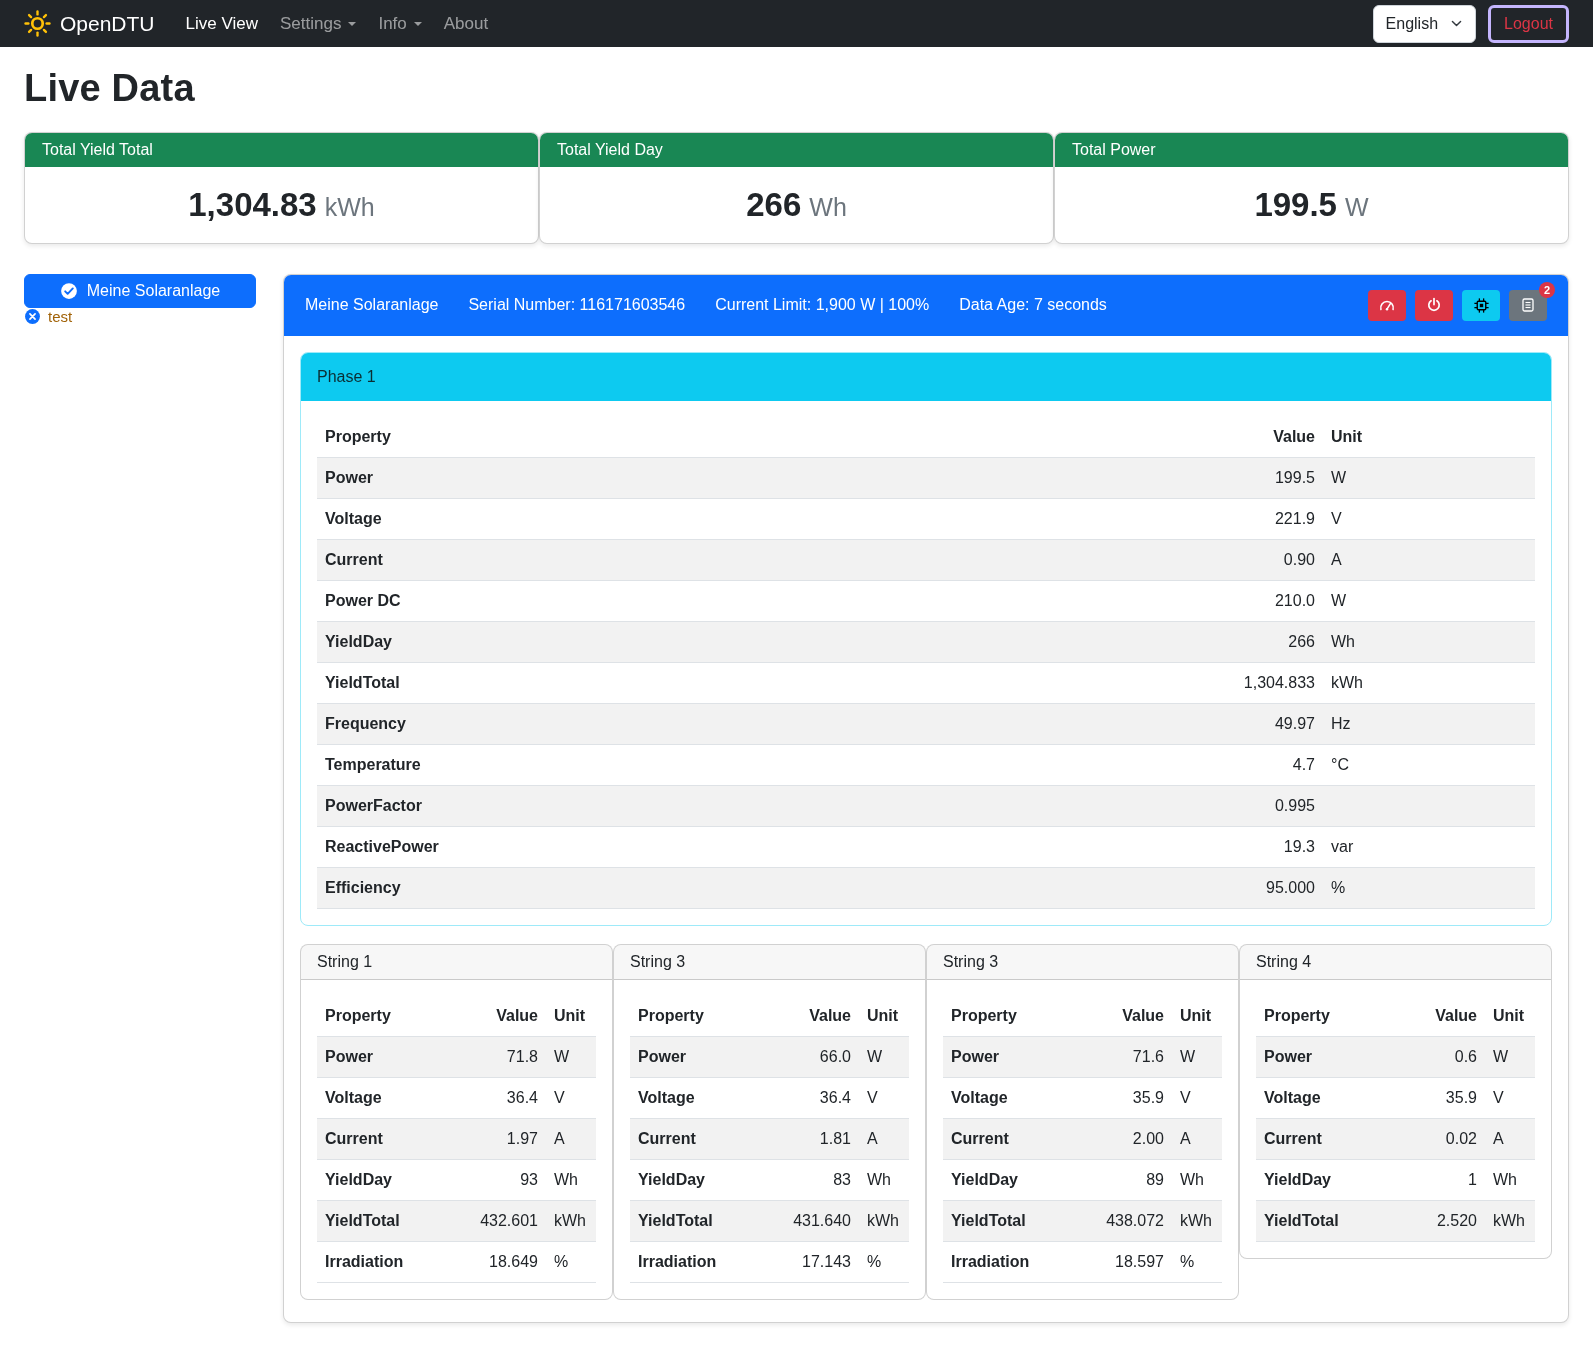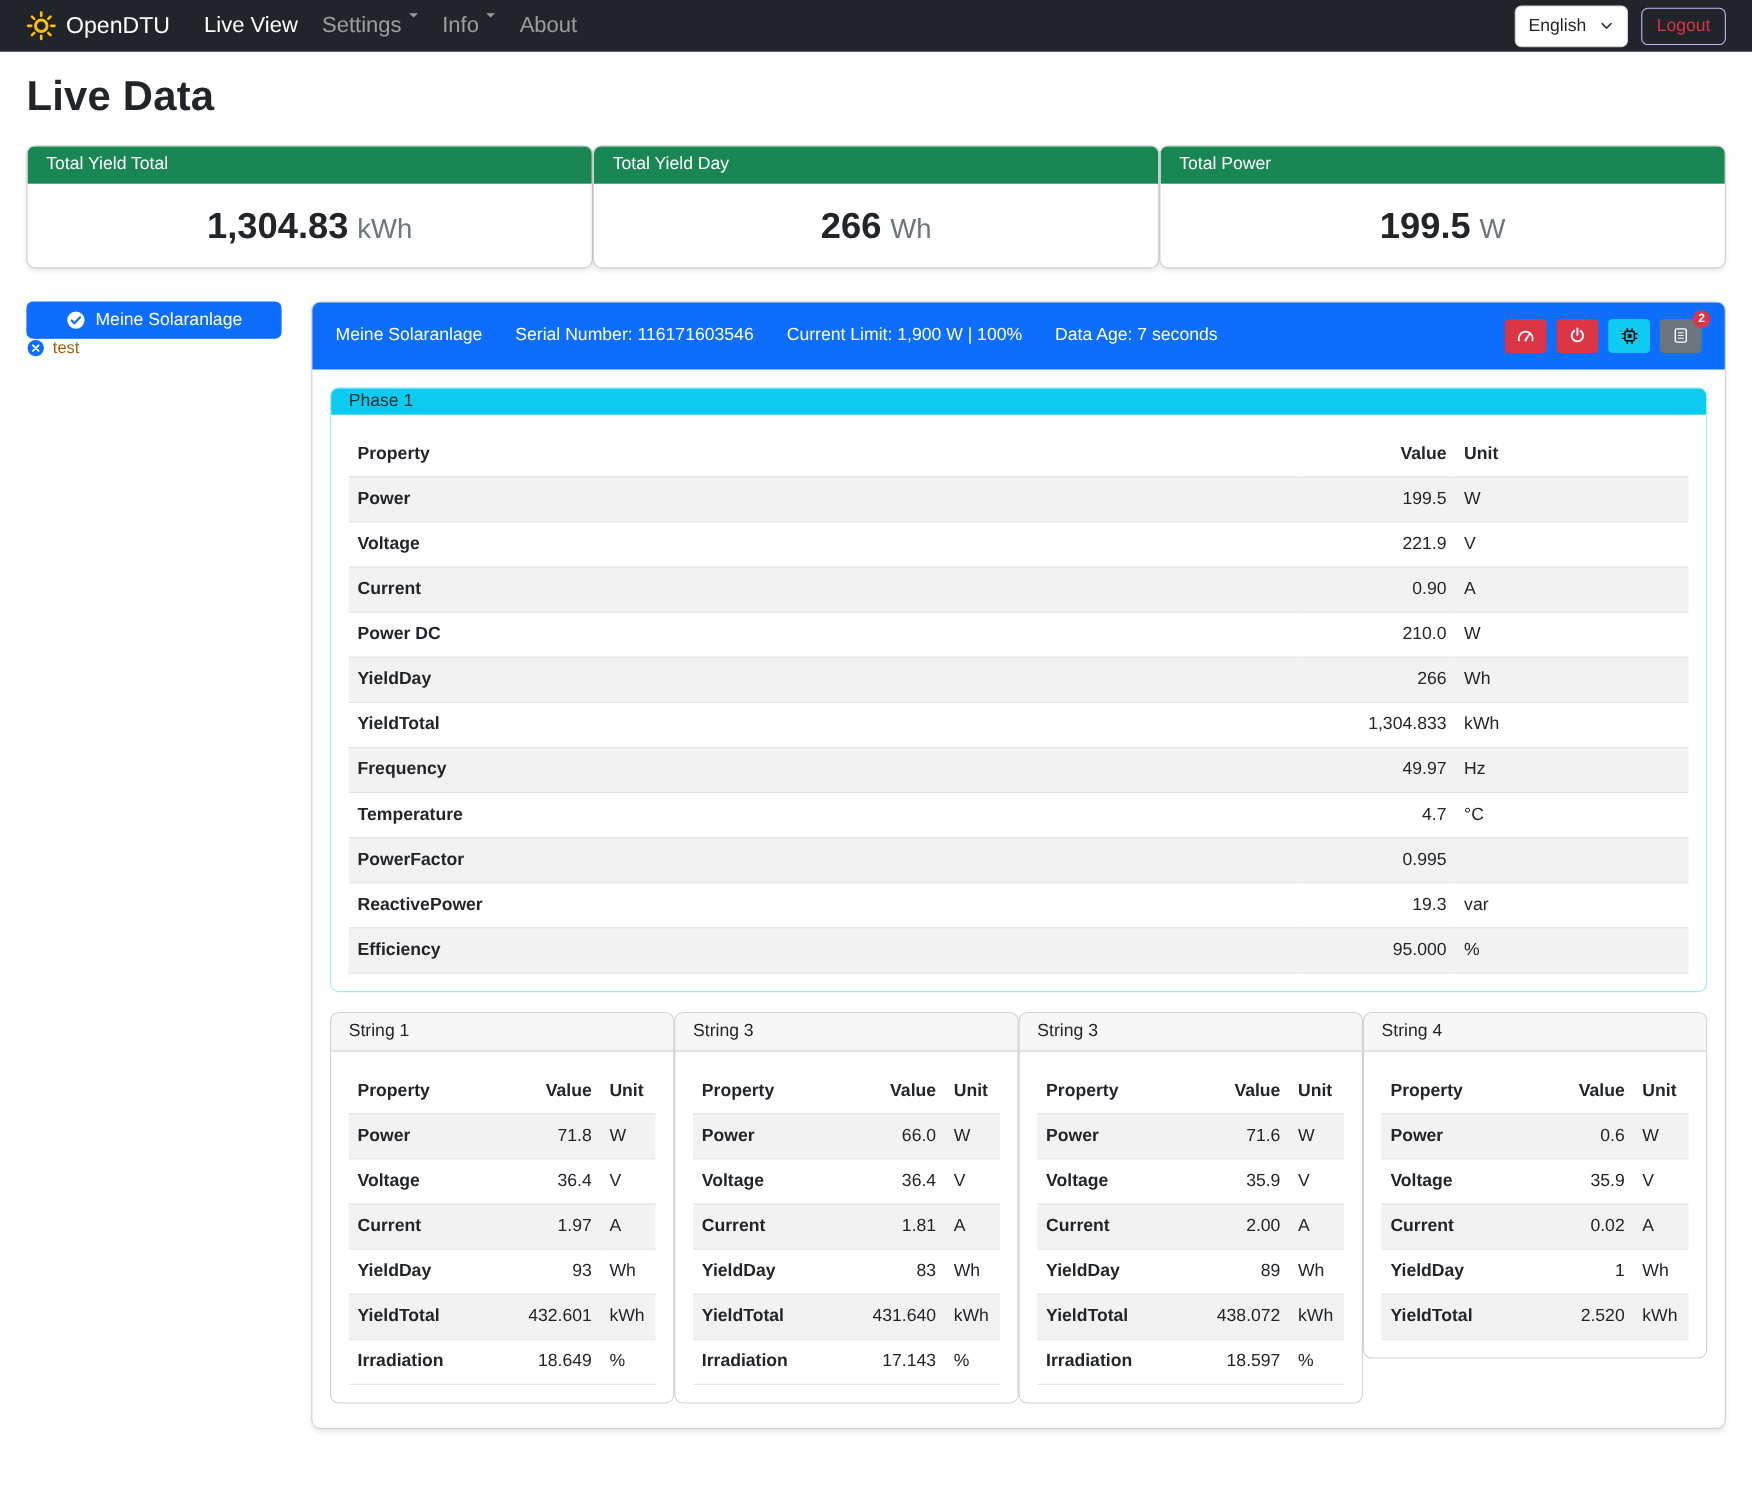--- a/index.html
+++ b/index.html
@@ -3,26 +3,26 @@
 <meta charset="utf-8">
 <style>
   *{box-sizing:border-box;margin:0;padding:0}
   html,body{background:#fff}
   body{width:1593px;font-family:"Liberation Sans","DejaVu Sans",sans-serif;color:#212529;font-size:16px}
 
   
   .navbar{background:#212529;height:47px;display:flex;align-items:center;padding:0 24px}
   .brand{display:flex;align-items:center;gap:9px;color:#fff;font-size:21px;font-weight:500;margin-right:20px;cursor:pointer}
   .nav-links{display:flex;align-items:center}
-  .nav-link{color:rgba(255,255,255,.55);font-size:20px;padding:8px 11px;cursor:pointer;display:flex;align-items:flex-start;white-space:nowrap}
+  .nav-link{color:rgba(255,255,255,.55);font-size:17px;padding:8px 11px;cursor:pointer;display:flex;align-items:center;white-space:nowrap}
   .nav-link.active{color:#fff}
   .caret{display:inline-block;margin-left:7px;border-top:4px solid;border-right:4px solid transparent;border-left:4px solid transparent}
   .nav-right{margin-left:auto;display:flex;align-items:center;gap:12px}
   .lang-select{background:#fff;border:1px solid #ced4da;border-radius:6px;height:38px;padding:0 12px;display:flex;align-items:center;gap:12px;font-size:16px;color:#212529;cursor:pointer}
-  .logout-btn{background:transparent;border:1px solid #c4b5fd;color:#dc3545;border-radius:6px;padding:7px 13px;font-size:16px;cursor:pointer;font-family:inherit}
+  .logout-btn{background:transparent;border:3px solid #c4b5fd;color:#dc3545;border-radius:6px;padding:7px 13px;font-size:16px;cursor:pointer;font-family:inherit}
 
   
   .content{padding:18px 24px 28px}
   .page-title{font-size:38px;font-weight:700;margin:2px 0 22px;letter-spacing:.2px}
 
   
   .summary-row{display:flex;margin-bottom:30px}
   .scard{flex:1;border:1px solid rgba(0,0,0,.18);border-radius:8px;background:#fff;box-shadow:0 2px 5px rgba(0,0,0,.09);overflow:hidden}
   .scard-header{background:#198754;color:#fff;font-size:16px;padding:8px 17px}
   .scard-body{text-align:center;padding:18px 16px}
@@ -42,21 +42,21 @@
   .inv-actions{margin-left:auto;display:flex;gap:9px}
   .icon-btn{width:38px;height:31px;border:none;border-radius:4px;display:flex;align-items:center;justify-content:center;cursor:pointer;position:relative;padding:0}
   .btn-danger{background:#dc3545}
   .btn-info{background:#0dcaf0}
   .btn-secondary{background:#6c757d}
   .badge{position:absolute;top:-8px;right:-8px;background:#dc3545;color:#fff;font-size:11px;font-weight:700;border-radius:9px;padding:2px 5px;line-height:1.15}
   .inv-body{padding:16px 16px 22px}
 
   
   .phase-card{border:1px solid #9eeaf9;border-radius:8px;overflow:hidden;margin-bottom:18px;background:#fff}
-  .phase-header{background:#0dcaf0;color:#0b2e33;padding:3px 16px;font-size:16px}
+  .phase-header{background:#0dcaf0;color:#0b2e33;padding:15px 16px;font-size:16px}
   .phase-body{padding:16px}
 
   
   table.data{width:100%;border-collapse:collapse;font-size:16px}
   table.data th,table.data td{padding:8px;border-bottom:1px solid #dee2e6;text-align:left;line-height:1.5}
   table.data thead th{font-weight:700}
   table.data tbody th{font-weight:700}
   table.data .col-val,table.data td.val{text-align:right}
   table.data tbody tr:nth-child(odd){background:rgba(0,0,0,.05)}
   .phase-table .col-val{width:140px}

